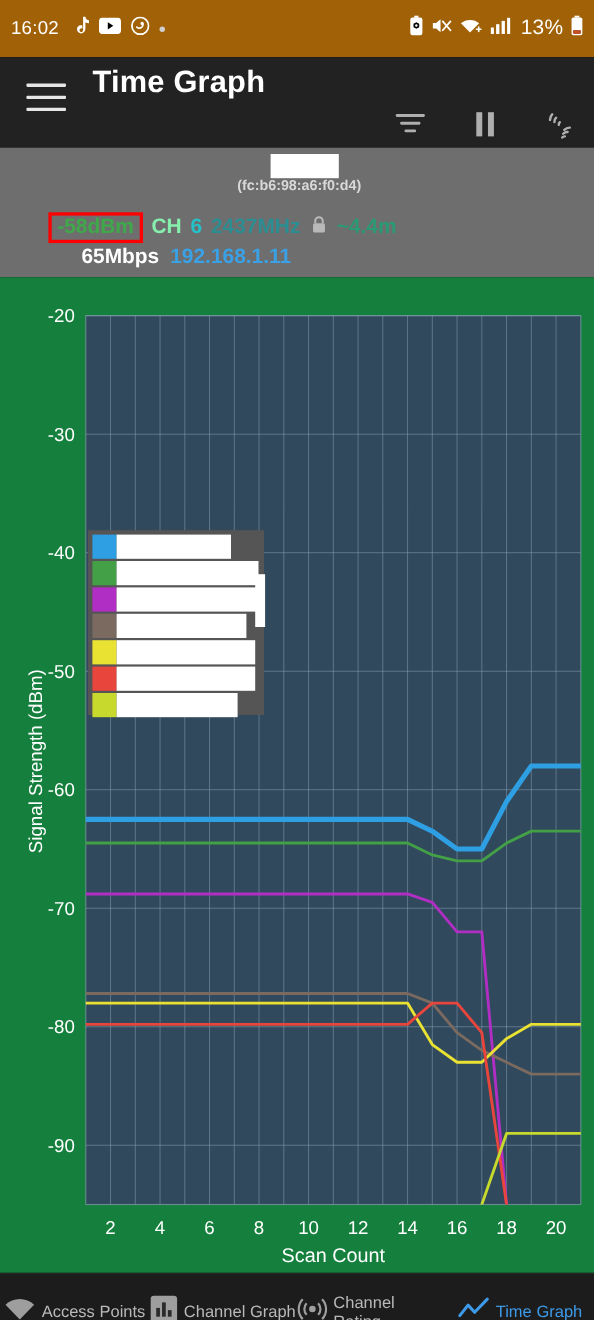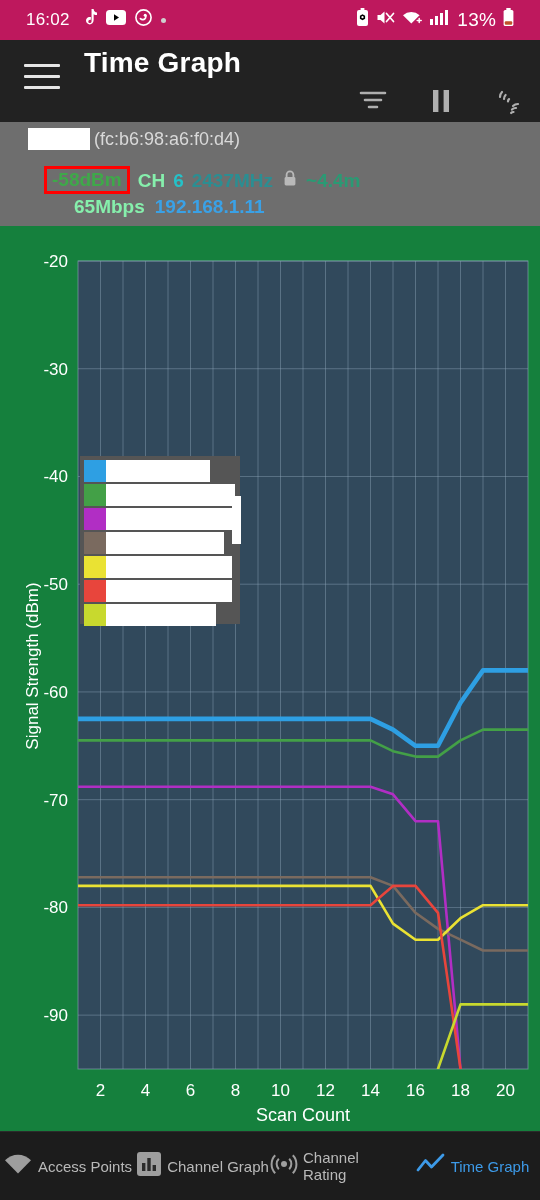--- a/index.html
+++ b/index.html
@@ -5,22 +5,22 @@
   * { margin:0; padding:0; box-sizing:border-box; }
   html,body { width:540px; height:1200px; background:#000; }
   body {
     font-family:"Liberation Sans", sans-serif;
     -webkit-font-smoothing:antialiased;
     overflow:hidden;
   }
 
   
   .statusbar{
-    height:40px; background:#be185d; color:#fff;
-    display:flex; align-items:center; padding:0 26px;
+    height:52px; background:#a16207; color:#fff;
+    display:flex; align-items:center; padding:0 10px;
     font-size:17px; letter-spacing:.2px;
   }
   .sb-clock{ font-size:17px; font-weight:400; }
   .sb-left-icons{ display:flex; align-items:center; gap:9px; margin-left:11px; }
   .sb-spacer{ flex:1; }
   .sb-right{ display:flex; align-items:center; gap:7px; }
   .sb-ic{ display:block; }
   .sb-dot{ width:5px;height:5px;border-radius:50%;background:#cfcfcf; }
   .sb-batpct{ font-size:19px; margin-left:2px; }
 
@@ -41,38 +41,38 @@
   .band.inactive{ color:#9a9a9a; font-weight:400; }
   .barActions{ position:absolute; right:16px; top:46px; display:flex; align-items:center; gap:40px;}
   .barActions .act{ cursor:pointer; opacity:.82;}
 
   
   .apinfo{
     background:#6e6e6e; padding:6px 10px 8px 14px;
     line-height:1.12;
   }
   .ap-row{ display:flex; align-items:center; white-space:nowrap; }
-  .ap-row.r1{ font-size:18px; font-weight:400; }
+  .ap-row.r1{ font-size:13px; font-weight:700;flex-direction:column; }
   .ssid-redact{
     display:inline-block; width:62px; height:22px; background:#fff;
     margin-left:14px; margin-right:4px; vertical-align:middle;
   }
   .ap-bssid{ color:#d9d9d9; }
   .ap-row.r2{ font-size:19px; font-weight:700; margin-top:16px; align-items:center; }
   .rssi-box{
     border:3px solid #ff0000; padding:0px 5px 1px; margin-left:30px;
     color:#3fa84a; display:inline-block;
   }
   .ch-lbl{ color:#86efac; margin-left:8px; }
   .ch-num{ color:#25c1c8; margin-left:8px; }
   .freq{ color:#2b8e92; margin-left:8px; }
   .lock{ margin-left:10px; }
   .dist{ color:#2a9a74; margin-left:9px; }
   .ap-row.r3{ font-size:19px; font-weight:700; margin-top:2px; margin-left:60px;}
-  .mbps{ color:#86efac; }
+  .mbps{ color:#ffffff; }
   .ipaddr{ color:#3aa1e6; margin-left:10px; }
 
   
   .chartzone{ position:relative; background:#15803d; height:905px; }
   .chartzone svg{ display:block; }
   .ylabel{
     position:absolute; left:-67px; top:430px;
     transform:rotate(-90deg);
     color:#fff; font-size:17px; width:200px; text-align:center;
   }

